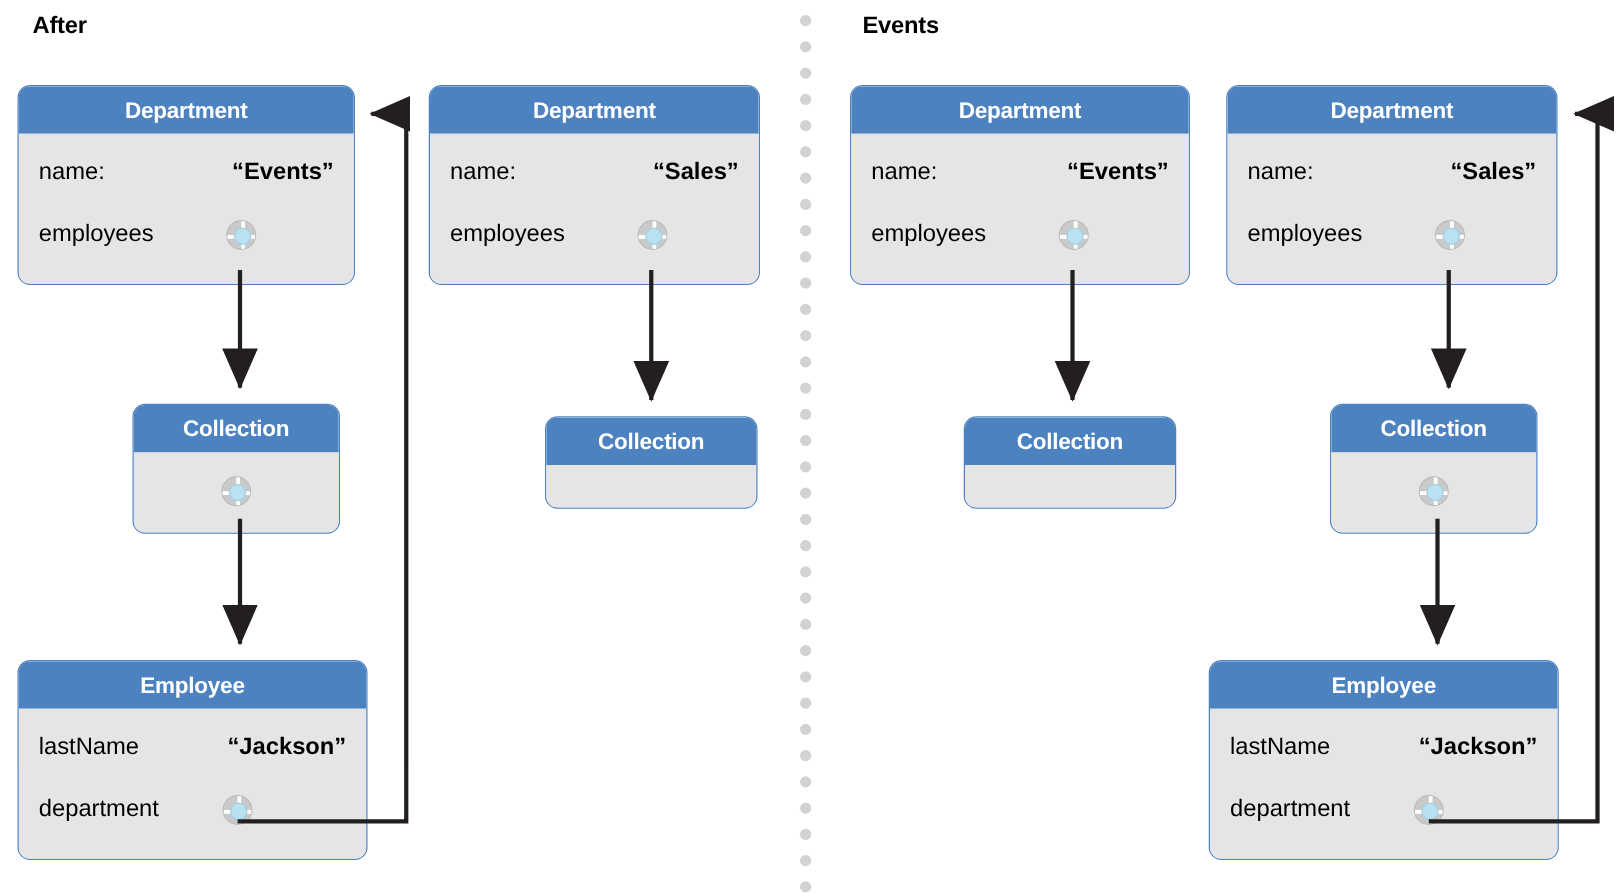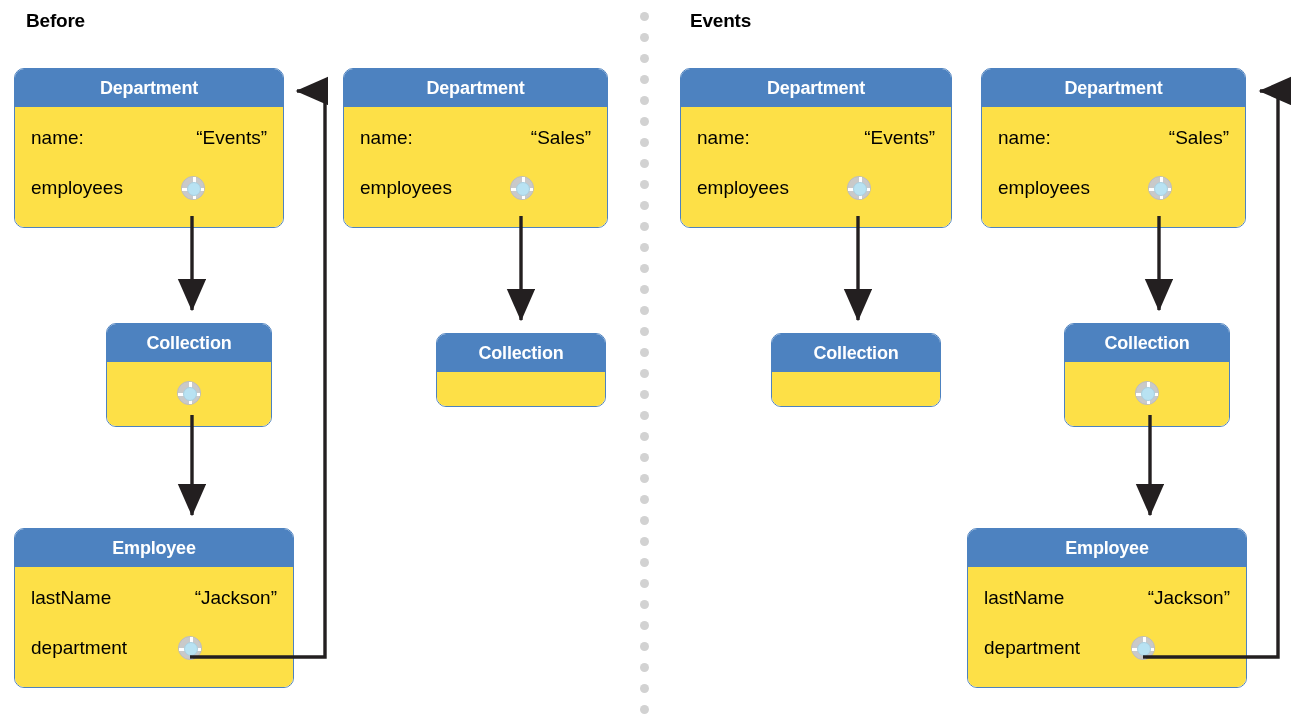--- a/index.html
+++ b/index.html
@@ -62,21 +62,21 @@
     font-weight: bold;
     text-align: center;
     line-height: 38px;
     height: 38px;
     letter-spacing: -0.2px;
     white-space: nowrap;
   }
   .objbox > .bodyarea {
     position: relative;
     width: 100%;
-    background: #fde047;
+    background: #e5e5e5;
   }
   .row {
     position: absolute;
     left: 0;
     right: 0;
     height: 30px;
     line-height: 30px;
   }
   .row .key {
     position: absolute;
@@ -84,20 +84,21 @@
     font-size: 19px;
     color: #000000;
     white-space: nowrap;
   }
   .row .val {
     position: absolute;
     right: 16px;
     font-size: 19px;
     color: #000000;
     white-space: nowrap;
+    font-weight: bold;
   }
   
   .socket {
     position: absolute;
     width: 24px;
     height: 24px;
     border-radius: 50%;
     background: #c9c9c9;
     box-sizing: border-box;
     border: 1px solid #bdbdbd;
@@ -130,21 +131,21 @@
     width: 1294px;
     height: 714px;
     pointer-events: none;
   }
 </style>
 </head>
 <body>
 
 <div id="stage">
 
-  <div class="section-label" style="left:26px; top:10px;">Before</div>
+  <div class="section-label" style="left:26px; top:10px;">After</div>
 
   <div class="section-label" style="left:690px; top:10px;">Events</div>
 
   <div class="divider" id="divider" style="left:640px;">
       <i style="top: 12px; background: rgb(210, 210, 210);"></i>
       <i style="top: 33px; background: rgb(210, 210, 210);"></i>
       <i style="top: 54px; background: rgb(210, 210, 210);"></i>
       <i style="top: 75px; background: rgb(210, 210, 210);"></i>
       <i style="top: 96px; background: rgb(210, 210, 210);"></i>
       <i style="top: 117px; background: rgb(210, 210, 210);"></i>

